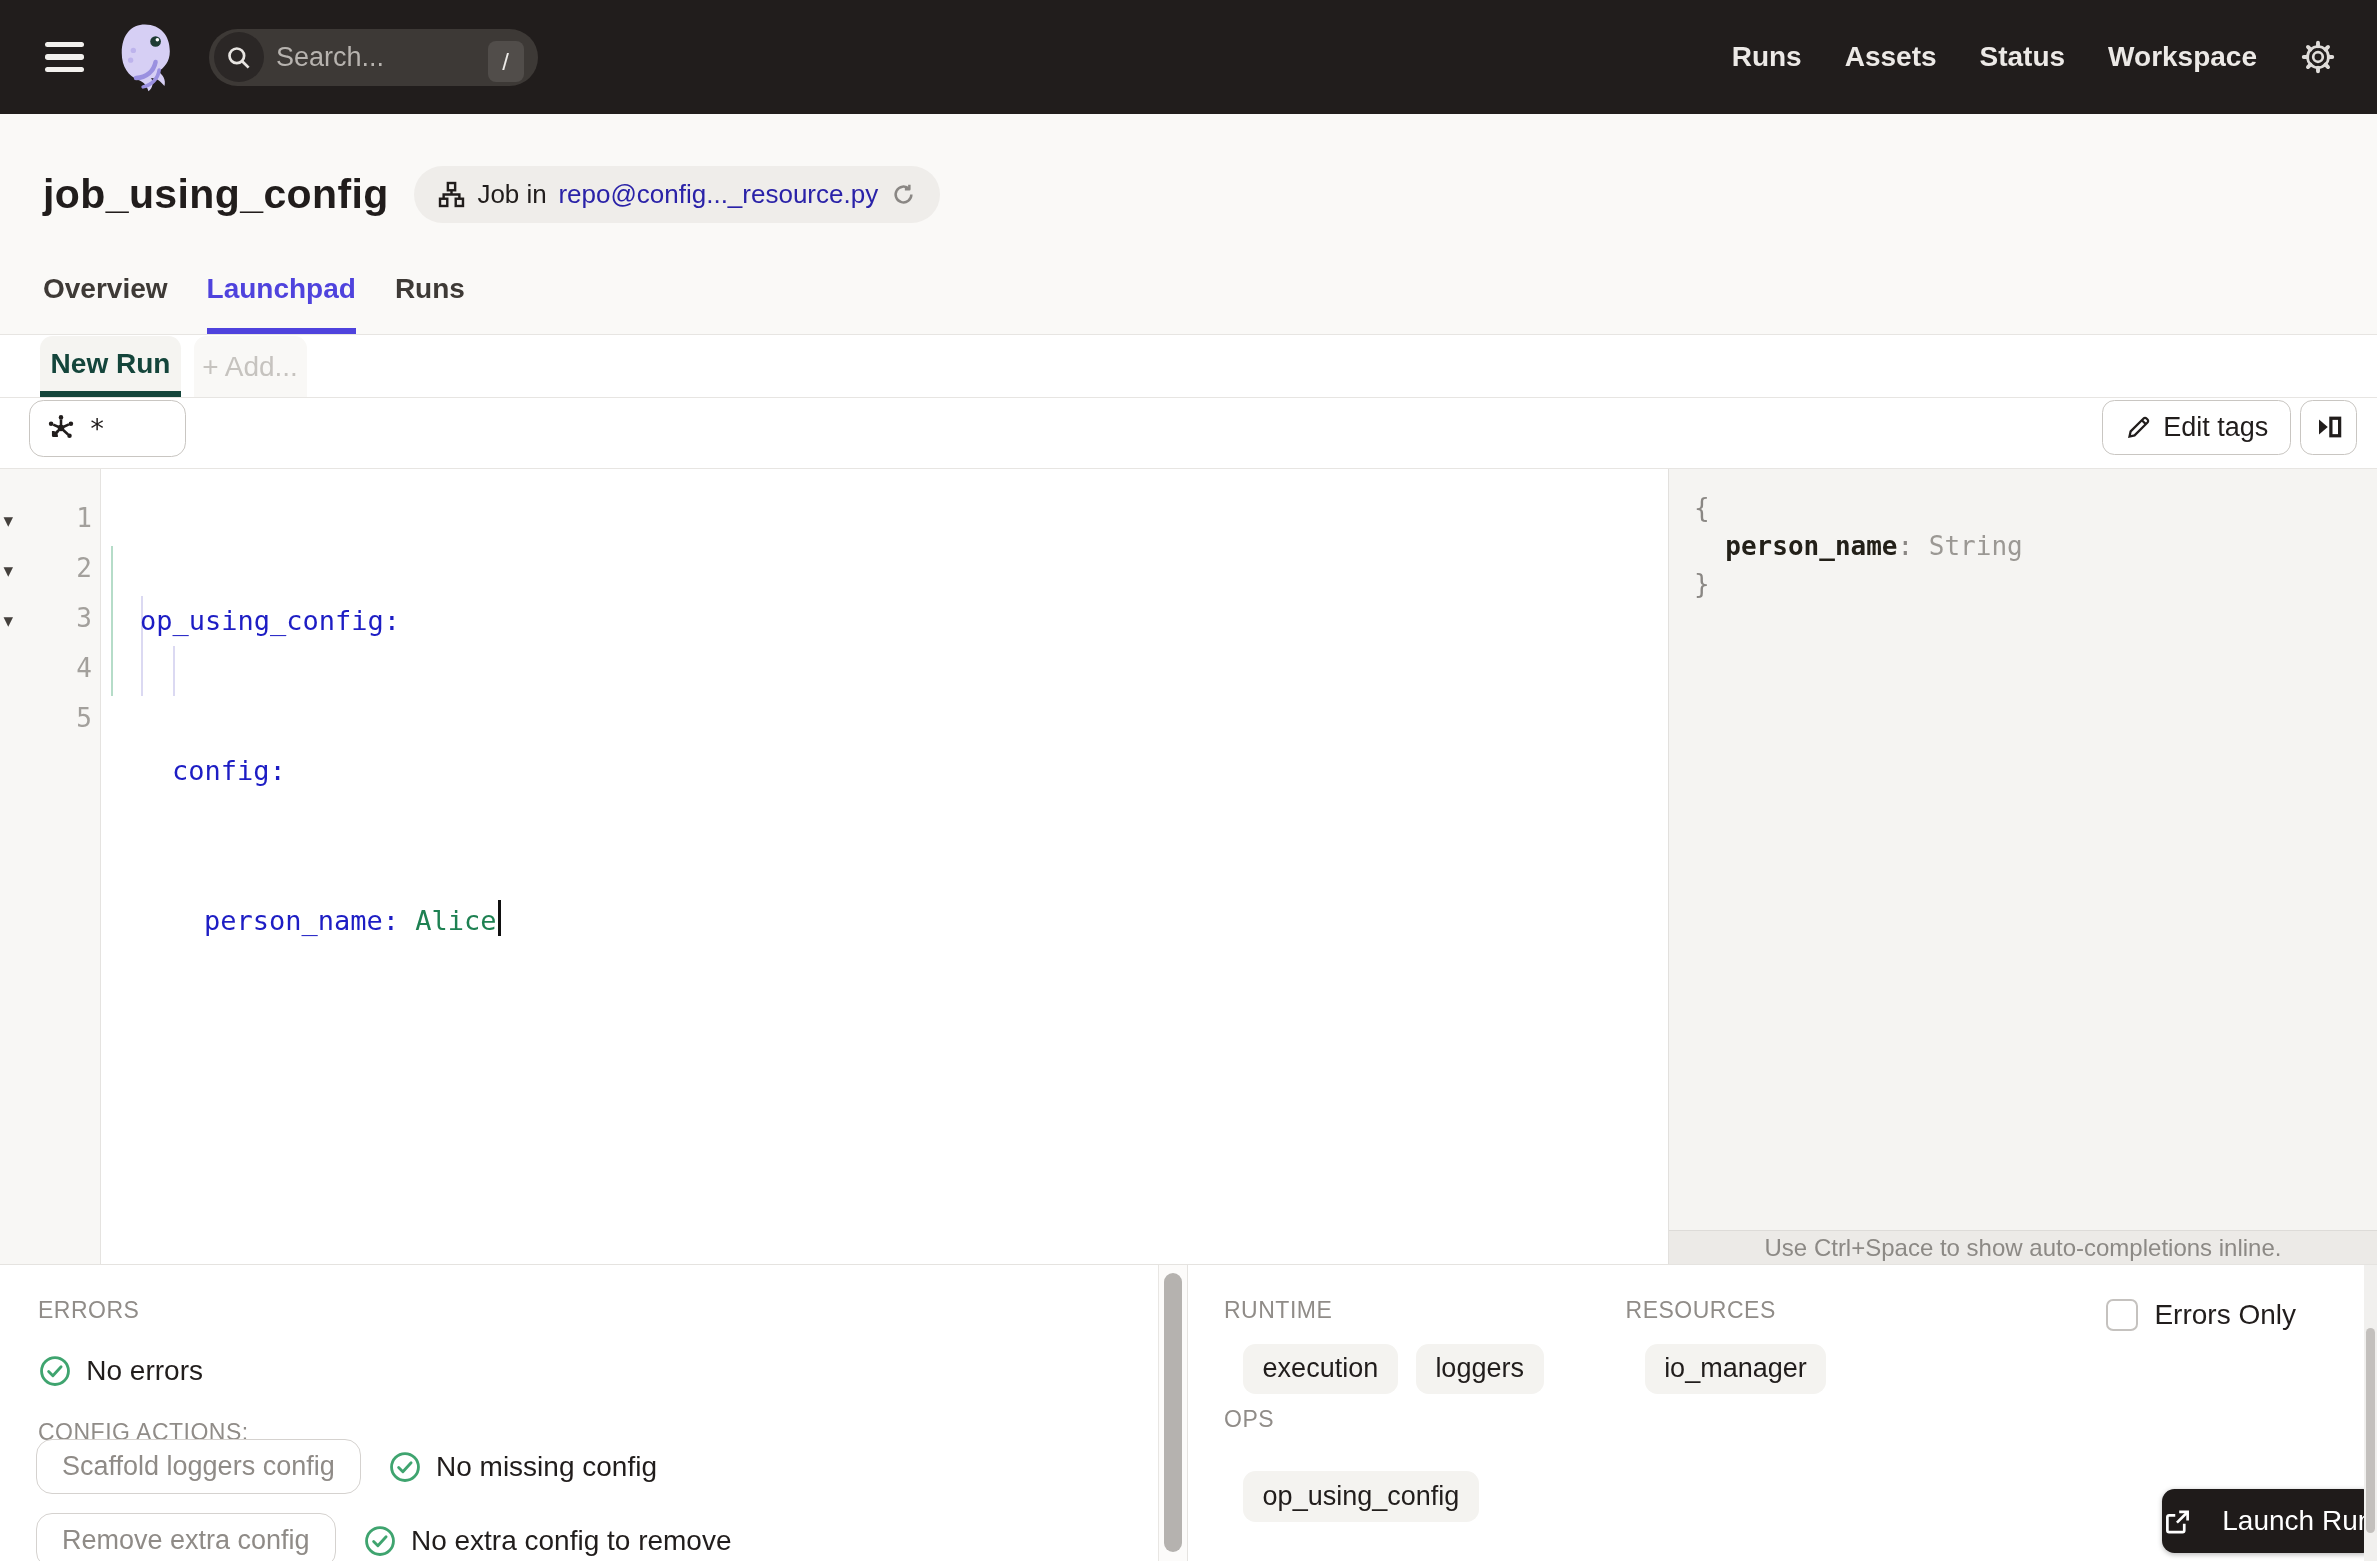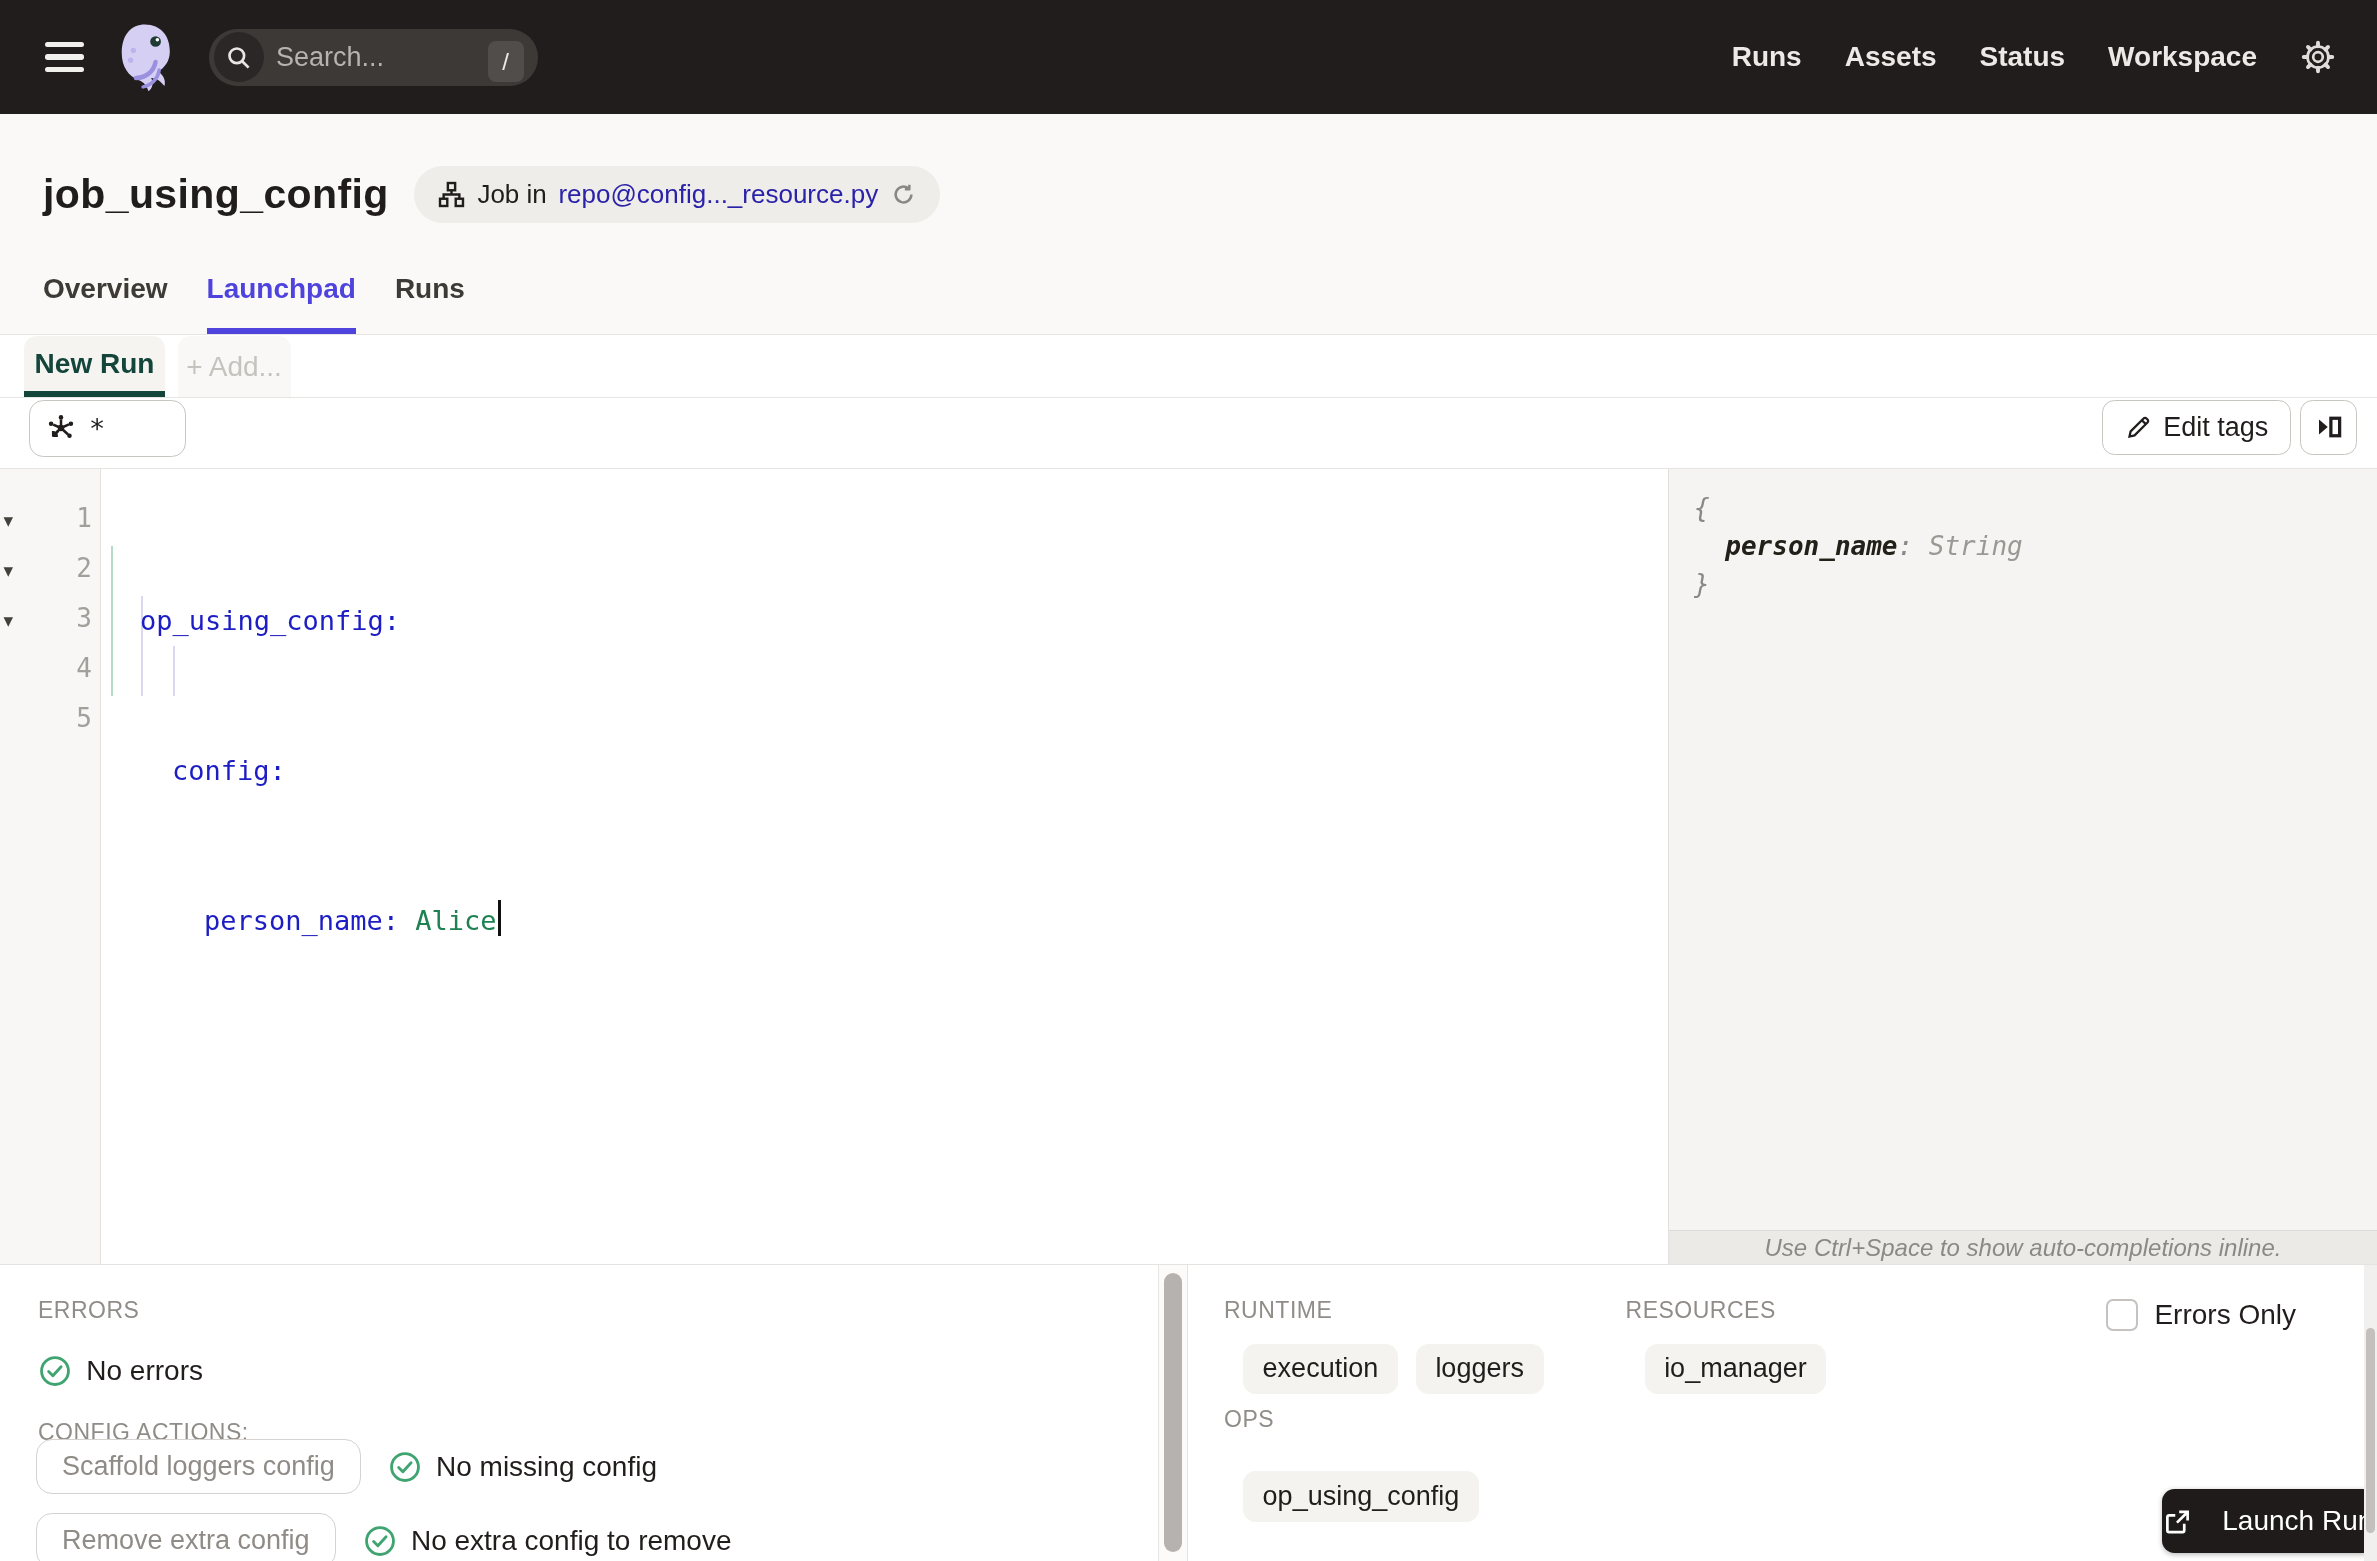--- a/index.html
+++ b/index.html
@@ -36,21 +36,21 @@
   .job-badge { margin-left:25px; height:57px; background:#EFEDEA; border-radius:29px;
     display:flex; align-items:center; padding:0 23px; gap:11.6px; font-size:26px; color:#211D1C; }
   .job-badge a { color:#2A22A8; text-decoration:none; cursor:pointer; }
   .tabs-row { position:absolute; left:43px; bottom:0; display:flex; gap:39px; }
   .tab { font-size:28px; font-weight:600; color:#3E3A36; padding-bottom:23px; cursor:pointer;
     border-bottom:6.3px solid transparent; }
   .tab.active { color:#4F43DD; border-bottom-color:#4F43DD; }
 
   
   .cfgtabs { position:absolute; left:0; top:335px; width:2377px; height:63px; background:#fff;
-    border-bottom:1.8px solid #E7E5E2; display:flex; align-items:flex-end; padding-left:24px; }
+    border-bottom:1.8px solid #E7E5E2; display:flex; align-items:flex-end; padding-left:40px; }
   .cfgtab { height:61px; display:flex; align-items:center; justify-content:center;
     border-radius:12.5px 12.5px 0 0; font-size:28px; cursor:pointer; }
   .cfgtab.active { width:141px; background:#F5F4F1; color:#14453B; font-weight:600;
     border-bottom:6.3px solid #14453B; }
   .cfgtab.add { width:113px; background:#F9F8F6; color:#C6C3BF; margin-left:12.5px; }
 
   
   .toolbar { position:absolute; left:0; top:399px; width:2377px; height:70px; background:#fff;
     border-bottom:1.8px solid #E7E5E2; }
   .op-selector { position:absolute; left:29px; top:0.9px; width:157px; height:57px;
@@ -74,21 +74,21 @@
   .code { position:absolute; left:108px; top:27px; font-family:"DejaVu Sans Mono",monospace;
     font-size:27px; line-height:50px; white-space:pre; }
   .code .key { color:#1D1DC4; }
   .code .val { color:#1E8152; }
   .cursor { display:inline-block; width:2.7px; height:36px; background:#111;
     vertical-align:text-bottom; margin-left:1.8px; }
   .iguide { position:absolute; width:1.8px; background:#DBD9F2; }
   .iguide.g1 { background:#B5DCC8; }
 
   .schema-panel { position:absolute; left:1668px; top:469px; width:709px; height:795px;
-    background:#F5F4F2; border-left:1.8px solid #E2E0DD;font-style:italic; }
+    background:#F5F4F2; border-left:1.8px solid #E2E0DD; }
   .schema { position:absolute; left:25px; top:19.6px; font-family:"DejaVu Sans Mono",monospace;
     font-size:26px; line-height:38px; white-space:pre; color:#8A8784; }
   .schema .skey { color:#232019; font-weight:bold; }
   .schema .stype { color:#9B9894; }
   .hint-band { position:absolute; left:0; bottom:0; width:100%; height:34px; background:#ECEAE7;
     border-top:1.8px solid #DDDBD8; display:flex; align-items:center; justify-content:center; }
   .hint-band span { color:#8C8985; font-size:24px; }
 
   
   .bottom { position:absolute; left:0; top:1264px; width:2377px; height:297px; background:#fff;

